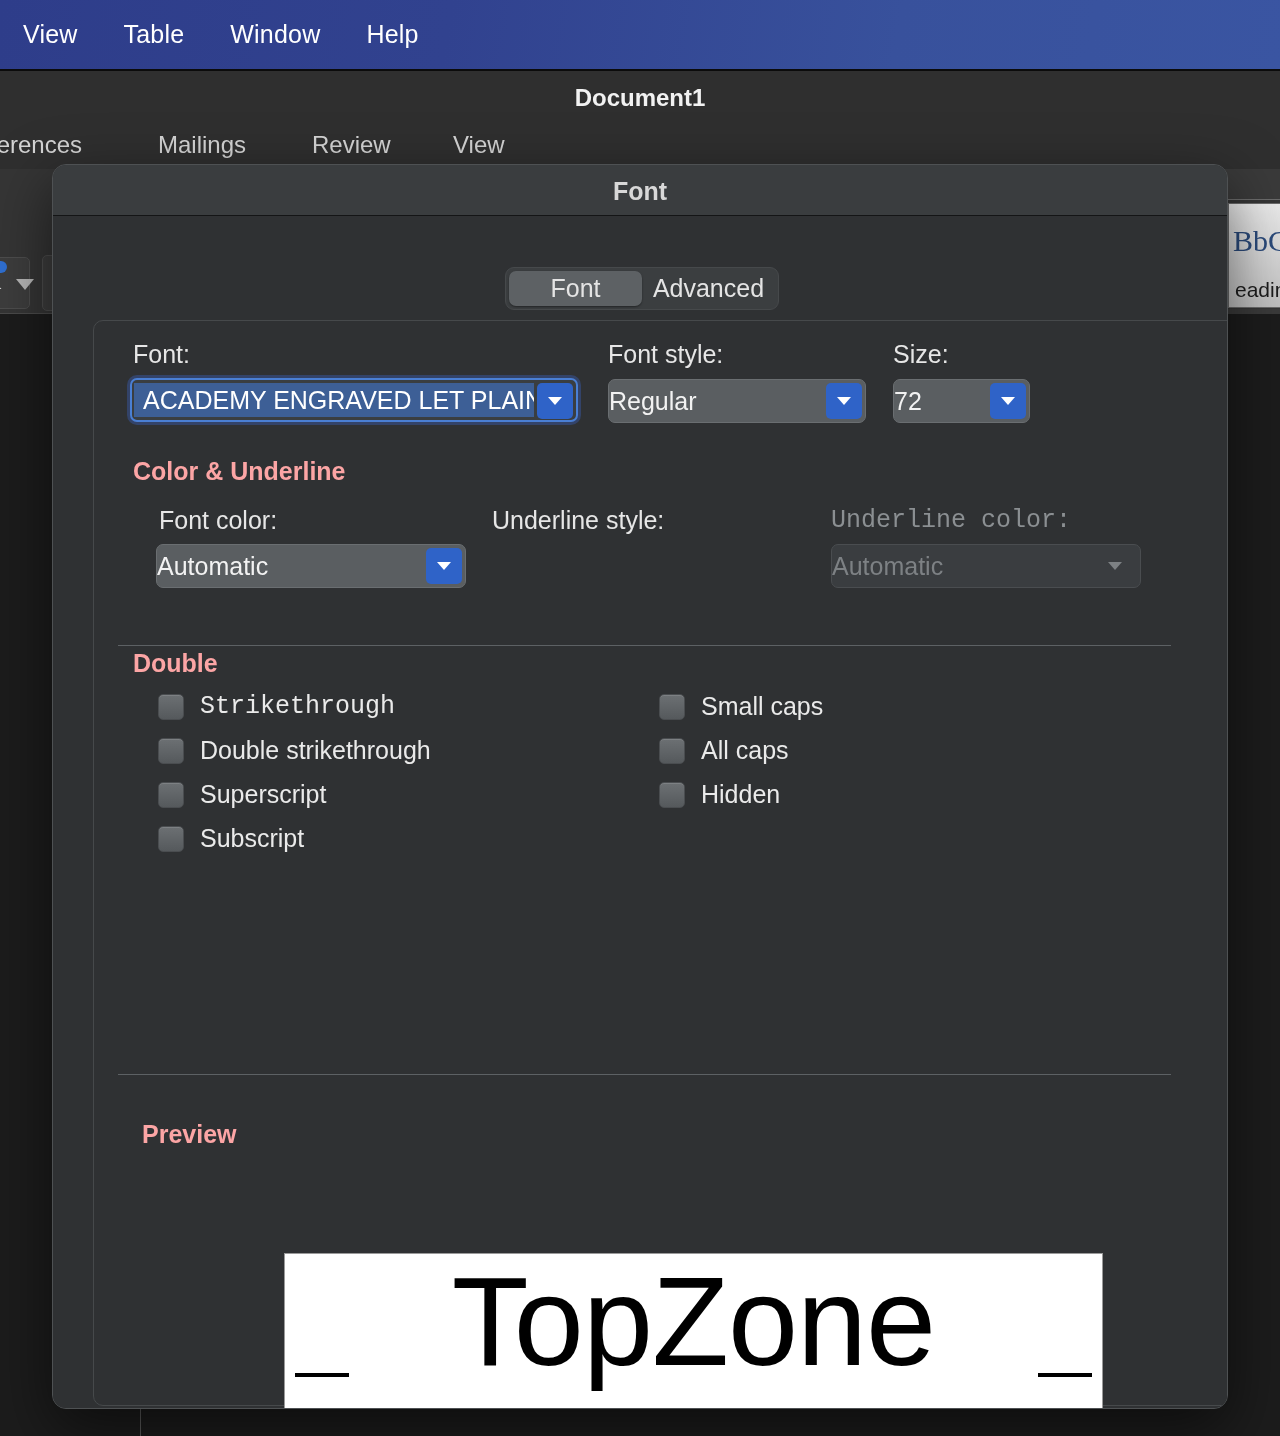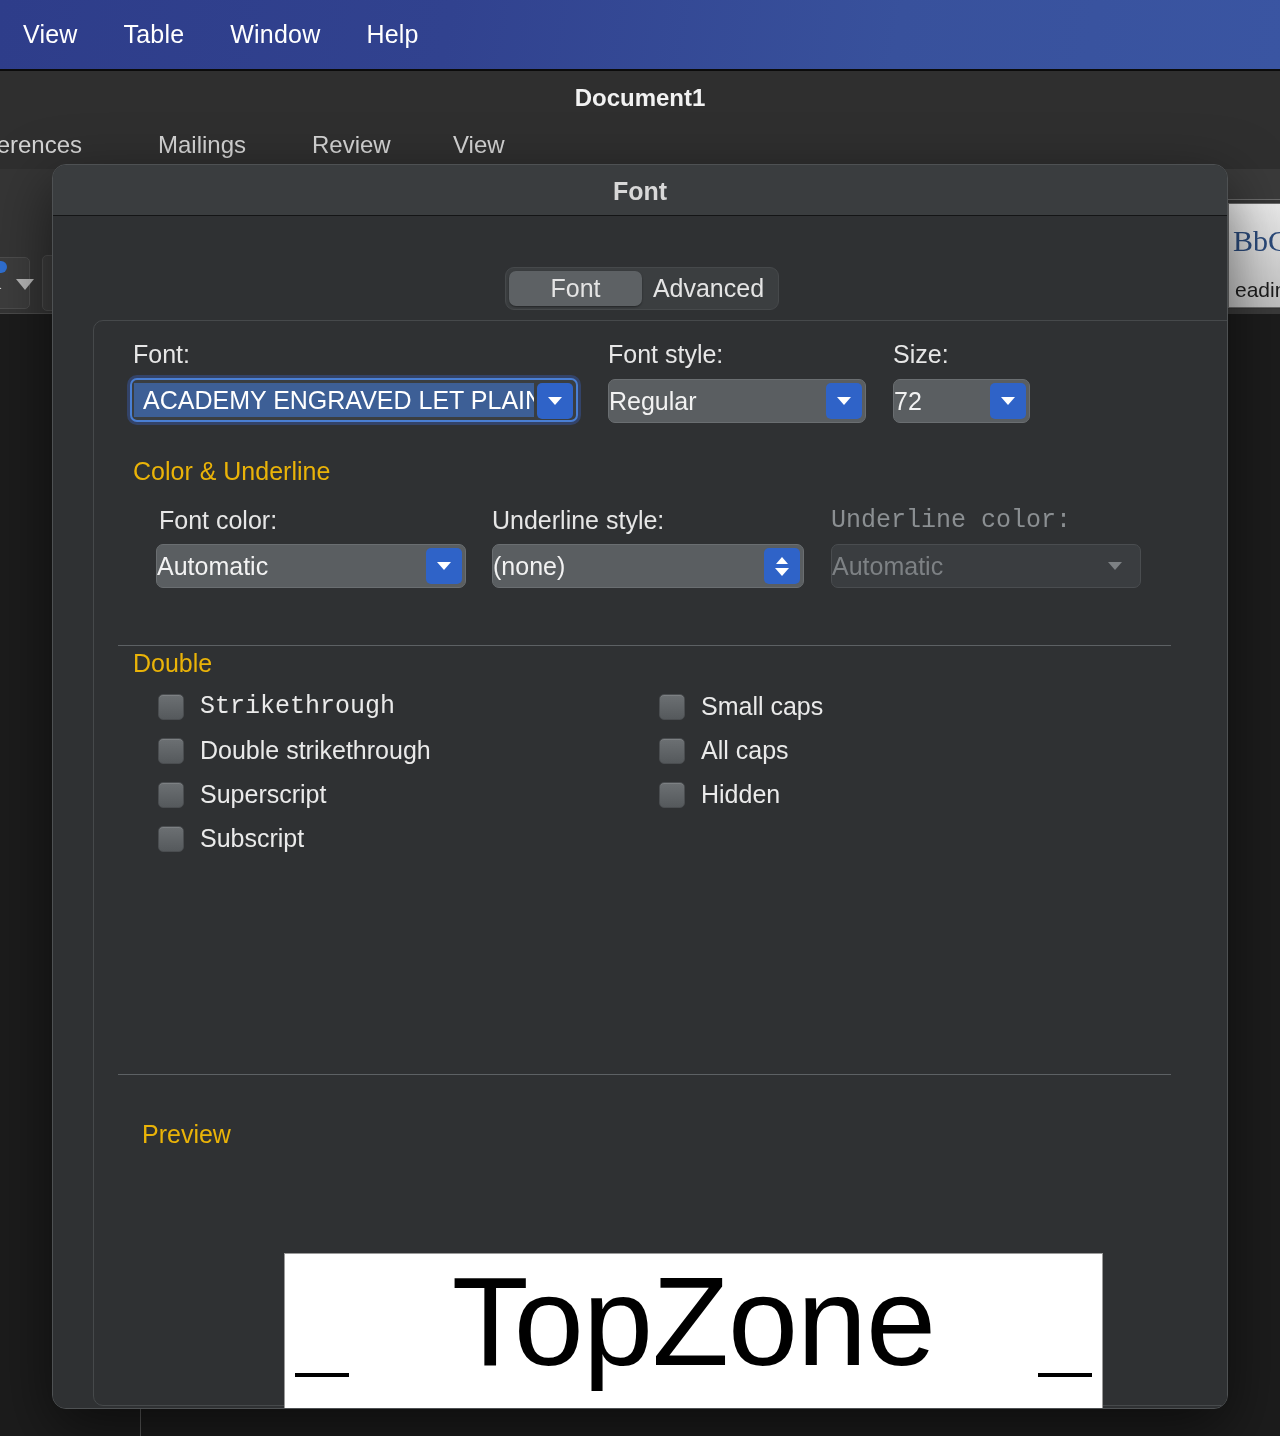--- a/index.html
+++ b/index.html
@@ -126,21 +126,21 @@
   .seg .segbtn.active { background: #5d6164; box-shadow: 0 1px 2px rgba(0,0,0,.4); }
 
   
   .panel {
     position: absolute; left: 40px; top: 104px; width: 1276px; height: 1086px;
     border: 1px solid #46494b; border-radius: 10px; background: #2f3133;
   }
 
   .lbl { position: absolute; color: #e6e6e6; font-size: 25px; white-space: nowrap; }
   .lbl.dim { color: #8b8f92; }
-  .hdr { position: absolute; color: #eab308; font-size: 25px; font-weight: normal; white-space: nowrap; }
+  .hdr { position: absolute; color: #fca5a5; font-size: 25px; font-weight: bold; white-space: nowrap; }
   .sep { position: absolute; height: 1px; background: #5d6164; }
 
   
   .combo {
     position: absolute; height: 44px; border-radius: 7px;
     background: #5a5e61; border: 1px solid #6a6e71;
     display: flex; align-items: center;
   }
   .combo .cval {
     color: #f2f2f2; font-size: 25px; white-space: nowrap;
@@ -295,27 +295,20 @@
 
         <div class="lbl" style="left:65px; top:185px;">Font color:</div>
         <div class="combo" style="left:62px; top:223px; width:310px;">
           <span class="cval">Automatic</span>
           <div class="cbtn">
               <span class="chev"></span>
             </div>
         </div>
 
         <div class="lbl" style="left:398px; top:185px;">Underline style:</div>
-        <div class="combo" style="left:398px; top:223px; width:312px;">
-          <span class="cval">(none)</span>
-          <div class="cbtn stepper">
-            <span class="chev-up"></span>
-            <span class="chev"></span>
-          </div>
-        </div>
 
         <div class="lbl dim" style="left:737px; top:185px;font-family:Liberation Mono, monospace;">Underline color:</div>
         <div class="combo disabled" style="left:737px; top:223px; width:310px;">
           <span class="cval">Automatic</span>
           <span class="dchev"></span>
         </div>
 
         <div class="sep" style="left:24px; top:324px; width:1053px;"></div>
 
         <div class="hdr" style="left:39px; top:328px;">Double</div>

